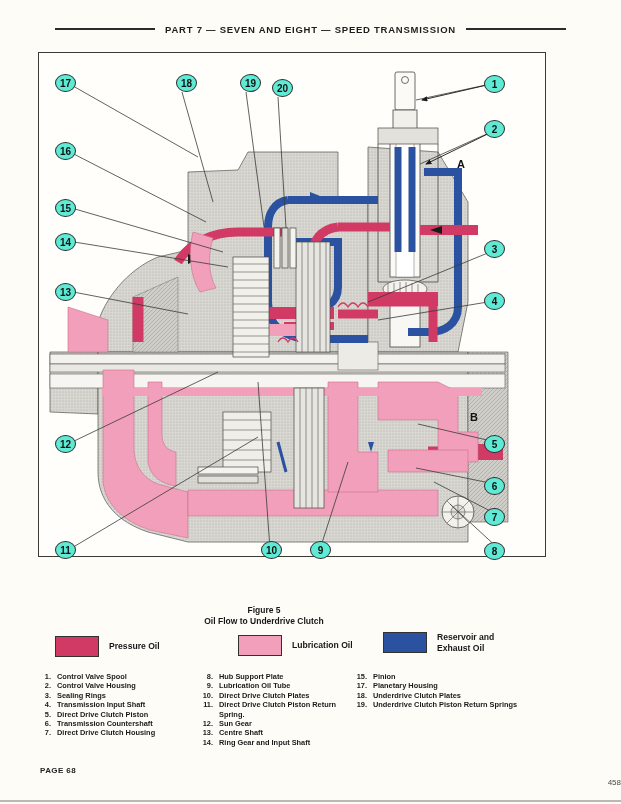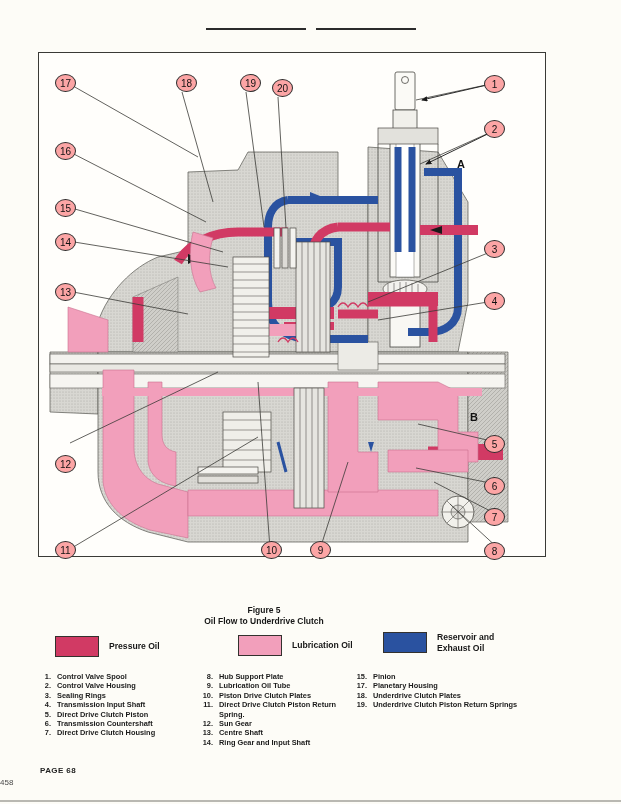--- a/index.html
+++ b/index.html
@@ -31,23 +31,23 @@
   .figure-frame{
     position:absolute;left:38px;top:52px;width:508px;height:505px;
     border:1.1px solid #3a3a36;background:#fffefb;
     box-sizing:border-box;
   }
   .figure-svg{position:absolute;left:38px;top:52px;width:508px;height:505px;}
 
   
   .callout{
     position:absolute;width:21px;height:18px;border-radius:50%;
-    border:1.1px solid #2c2c2c;background:#fca5a5;
+    border:1.1px solid #2c2c2c;background:#5eead4;
     display:flex;align-items:center;justify-content:center;
-    font-size:10px;font-weight:normal;color:#111;
+    font-size:10px;font-weight:bold;color:#111;
     font-family:"Liberation Sans", sans-serif;
     box-sizing:border-box;
   }
 
   
   .arrow-tag{
     position:absolute;font-size:11px;font-weight:bold;color:#111;
   }
 
   
@@ -87,34 +87,35 @@
   .part-num{width:17px;text-align:right;flex:0 0 17px;}
   .part-txt{padding-left:6px;}
   .part-cont{padding-left:23px;font-size:7.4px;line-height:9.4px;font-weight:bold;color:#1b1b1b;}
 
   
   .footer-page{
     position:absolute;left:40px;top:766px;font-size:8px;font-weight:bold;
     letter-spacing:.4px;color:#222;
   }
   .footer-num{
-    position:absolute;left:0;top:778px;width:621px;text-align:left;
+    position:absolute;left:0;top:778px;width:621px;text-align:right;
     font-size:8px;color:#4a4a4a;
   }
   .footer-rule{
     position:absolute;left:0;top:800px;width:621px;height:1.5px;background:#b9b8b2;
   }
 </style>
 </head>
 <body>
 
 <div class="page">
 
   <div class="header">
     <div class="rule left"></div>
+    <div class="htitle">PART 7 — SEVEN AND EIGHT — SPEED TRANSMISSION</div>
     <div class="rule right"></div>
   </div>
 
   <div class="figure-frame"></div>
 
   <svg class="figure-svg" viewBox="0 0 508 505">
     <defs>
       <pattern id="hatch" width="3" height="3" patternUnits="userSpaceOnUse">
         <rect width="3" height="3" fill="#d8d7d2"></rect>
         <circle cx="1" cy="1" r="0.55" fill="#a9a8a2"></circle>
@@ -320,21 +321,21 @@
       <line x1="462" y1="76" x2="388" y2="112" marker-end="url(#ah)"></line>
     </g>
   </svg>
 
   <div>
     <div class="callout" style="left:55px;top:74px">17</div>
     <div class="callout" style="left:55px;top:142px">16</div>
     <div class="callout" style="left:55px;top:199px">15</div>
     <div class="callout" style="left:55px;top:233px">14</div>
     <div class="callout" style="left:55px;top:283px">13</div>
-    <div class="callout" style="left:55px;top:455px">12</div>
+    <div class="callout" style="left:55px;top:435px">12</div>
     <div class="callout" style="left:55px;top:541px">11</div>
 
     <div class="callout" style="left:176px;top:74px">18</div>
     <div class="callout" style="left:240px;top:74px">19</div>
     <div class="callout" style="left:272px;top:79px">20</div>
 
     <div class="callout" style="left:261px;top:541px">10</div>
     <div class="callout" style="left:310px;top:541px">9</div>
 
     <div class="callout" style="left:484px;top:75px">1</div>
@@ -408,21 +409,21 @@
       <div class="part-row">
         <span class="part-num">8.</span>
         <span class="part-txt">Hub Support Plate</span>
       </div>
       <div class="part-row">
         <span class="part-num">9.</span>
         <span class="part-txt">Lubrication Oil Tube</span>
       </div>
       <div class="part-row">
         <span class="part-num">10.</span>
-        <span class="part-txt">Piston Drive Clutch Plates</span>
+        <span class="part-txt">Direct Drive Clutch Plates</span>
       </div>
       <div class="part-row">
         <span class="part-num">11.</span>
         <span class="part-txt">Direct Drive Clutch Piston Return</span>
       </div>
       <div class="part-cont">Spring.</div>
       <div class="part-row">
         <span class="part-num">12.</span>
         <span class="part-txt">Sun Gear</span>
       </div>

